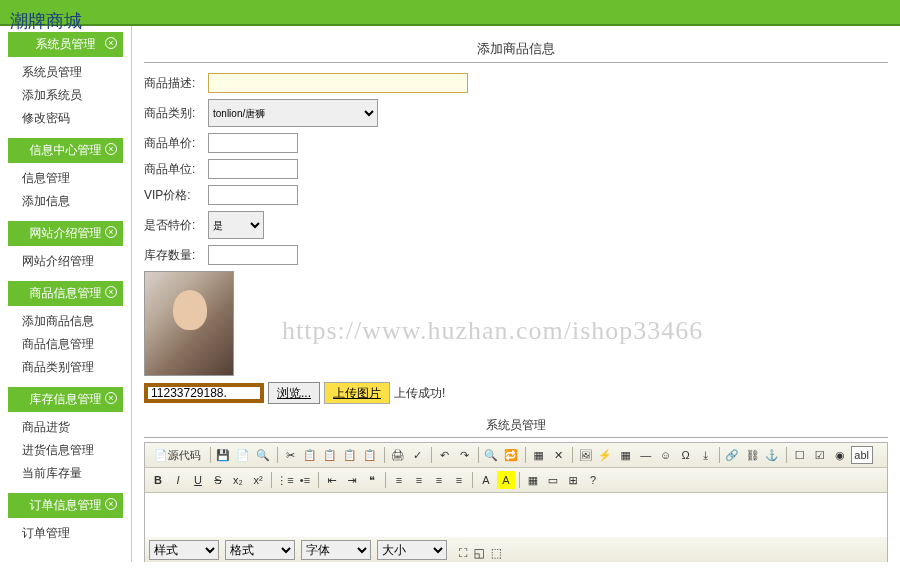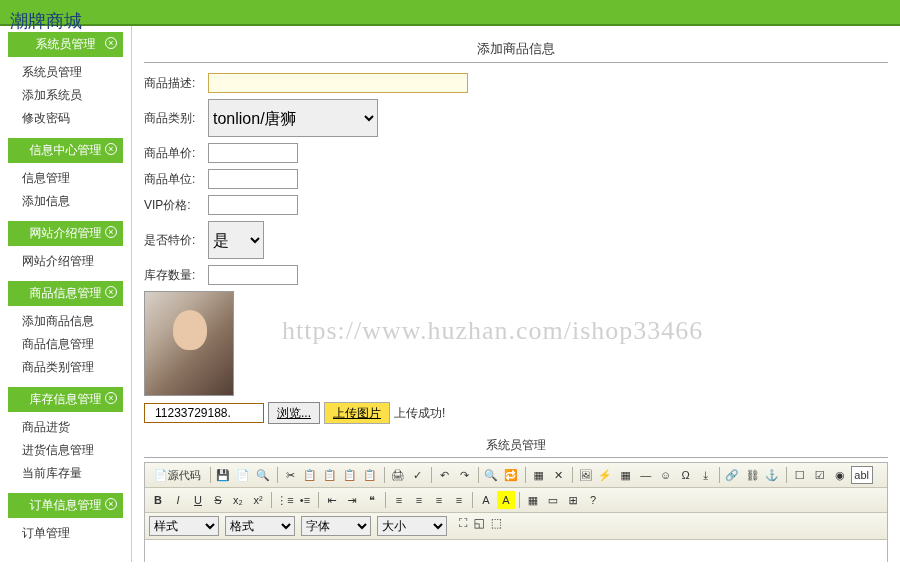--- a/index.html
+++ b/index.html
@@ -10,36 +10,36 @@
 .menu-group { margin-bottom: 4px; }
 .menu-head { background: #6bbf2f; color: #fff; padding: 4px 6px; font-size: 12px; text-align: center; position: relative; cursor: pointer; }
 .menu-head .circ { position: absolute; right: 6px; top: 5px; width: 12px; height: 12px; border: 1px solid #fff; border-radius: 50%; display: flex; align-items: center; justify-content: center; font-size: 9px; line-height: 1; }
 .menu-items { padding: 4px 0; }
 .menu-item { padding: 3px 6px 3px 14px; color: #333; cursor: pointer; font-size: 12px; }
 .main { flex: 1; padding: 10px 12px 0 12px; overflow: hidden; }
 .section-title { text-align: center; padding: 4px 0; border-bottom: 1px solid #aaa; font-size: 13px; margin-bottom: 10px; }
 .form-row { display: flex; align-items: center; margin-bottom: 6px; font-size: 12px; }
 .form-row label { width: 62px; text-align: left; margin-right: 2px; }
 .form-row input[type=text] { height: 20px; border: 1px solid #999; padding: 0 3px; font-size: 12px; }
-.form-row select { height: 38px; border: 1px solid #999; font-size: 16px; }
+.form-row select { height: 28px; border: 1px solid #999; font-size: 10px; }
 .name-input { width: 260px; border: 1px solid #c9a94a !important; background: #fffde6; }
 .w160 { width: 170px; }
 .w80 { width: 90px; }
 .w60 { width: 56px; }
 .photo { width: 90px; height: 105px; background: linear-gradient(135deg,#d8d0c8 0%,#b8a898 30%,#8a7260 60%,#554036 100%); border: 1px solid #999; margin: 4px 0 6px 0; position: relative; }
 .photo::after { content:""; position:absolute; left:28px; top:18px; width:34px; height:40px; background:#e8c8a8; border-radius:50% 50% 45% 45%; }
 .upload-row { display:flex; align-items:center; gap:4px; font-size:12px; margin-bottom:10px; }
-.upload-row input[type=text] { height:20px; border:1px solid #a16207; width:120px; padding:0 10px; font-size:12px; }
+.upload-row input[type=text] { height:20px; border:4px solid #a16207; width:120px; padding:0 3px; font-size:12px; }
 .upload-row .btn { height:22px; border:1px solid #888; background:#eee; padding:0 8px; cursor:pointer; font-size:12px;text-decoration:underline; }
 .desc-title { text-align:center; padding:3px 0; border-bottom:1px solid #aaa; margin-bottom:4px; font-size:12px; }
 .editor { border:1px solid #b5b5b5; }
 .toolbar { background: linear-gradient(#f7f7ef,#eceadb); border-bottom:1px solid #c5c3b3; padding:3px 4px; display:flex; flex-wrap:wrap; gap:2px; align-items:center; }
 .toolbar .ic { width:18px; height:18px; display:inline-flex; align-items:center; justify-content:center; font-size:11px; color:#333; cursor:pointer; border:1px solid transparent; }
 .toolbar .sep { width:1px; height:16px; background:#b0ae9e; margin:0 2px; }
-.toolbar2 { background: linear-gradient(#f7f7ef,#eceadb); border-bottom:1px solid #c5c3b3; padding:3px 4px; display:flex; gap:6px; align-items:flex-start; }
+.toolbar2 { background: linear-gradient(#f7f7ef,#eceadb); border-bottom:1px solid #c5c3b3; padding:3px 4px; display:flex; gap:6px; align-items:flex-end;margin-top:44px; }
 .toolbar2 select { height:20px; border:1px solid #999; font-size:12px; }
 .editor-body { height:110px; background:#fff; }
 .watermark { position:absolute; left:150px; top:290px; font-size:26px; color:rgba(120,120,120,0.35); font-family: "Times New Roman", serif; letter-spacing:1px; pointer-events:none; white-space:nowrap; }
 </style>
 </head>
 <body>
 
 <div class="header">
   <span>潮牌商城</span>
 </div>

